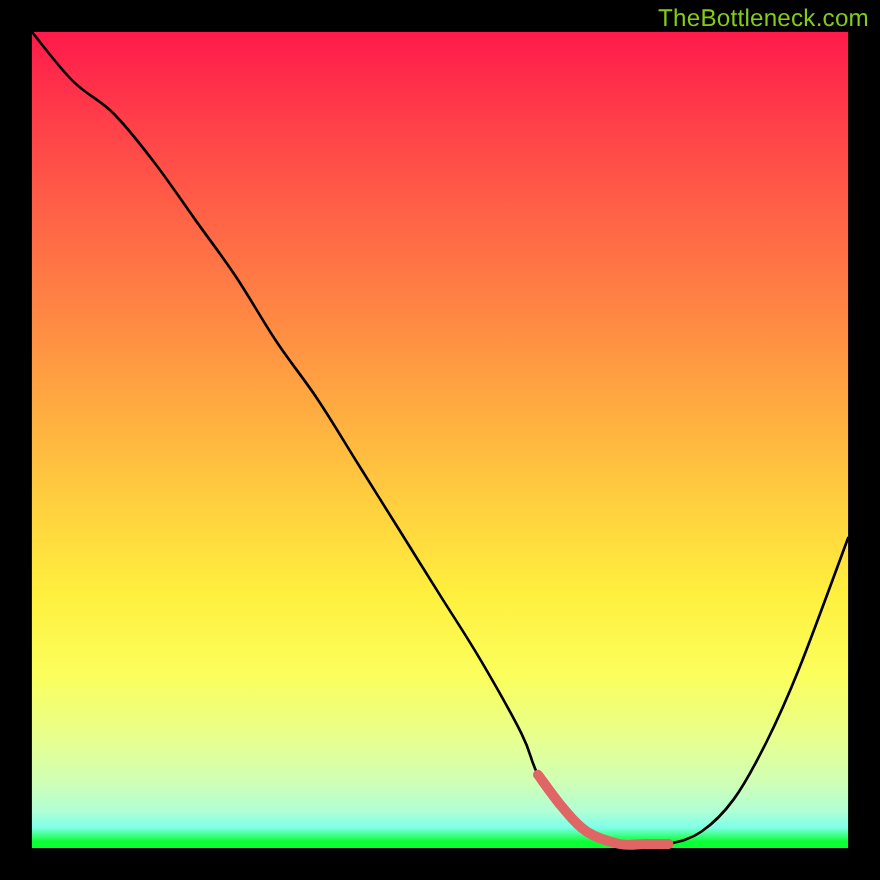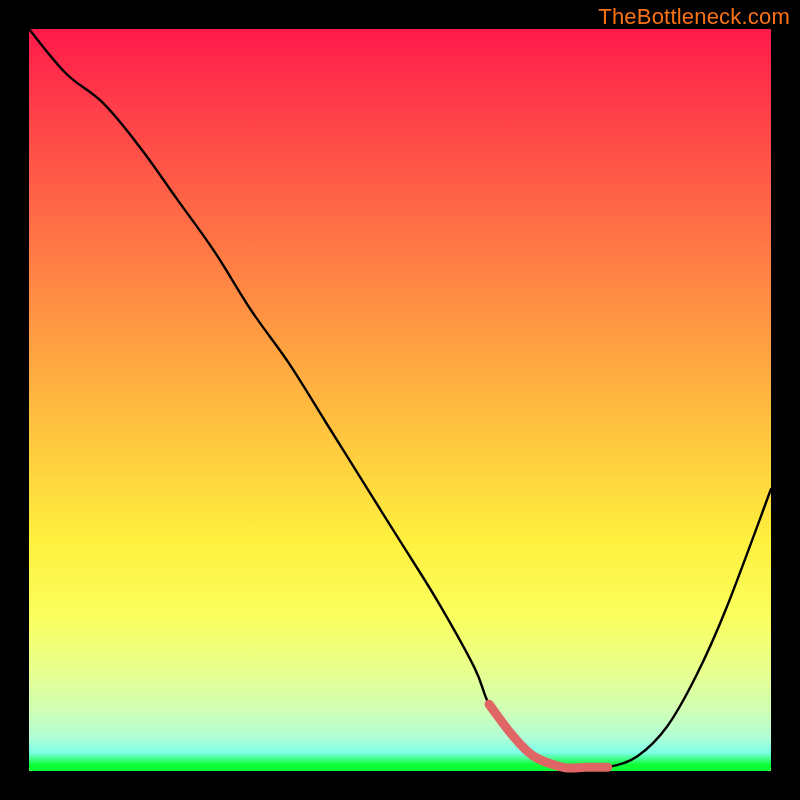--- a/index.html
+++ b/index.html
@@ -38,21 +38,21 @@
       #b0ffd6 95.5%,
       #7effe8 97.5%,
       #0bff33 99.2%,
       #0bff33 100%
     );
   }
   .watermark {
     position: absolute;
     top: 4px;
     right: 10px;
-    color: #f97316;
+    color: #84cc16;
     font-size: 22px;
     font-weight: 500;
     letter-spacing: 0.2px;
     user-select: none;
   }
   svg.curve {
     position: absolute;
     left: 0;
     top: 0;
     width: 742px;

